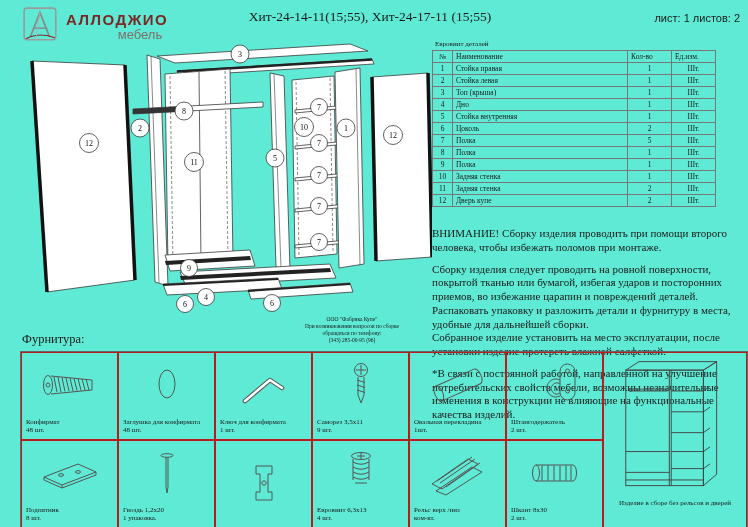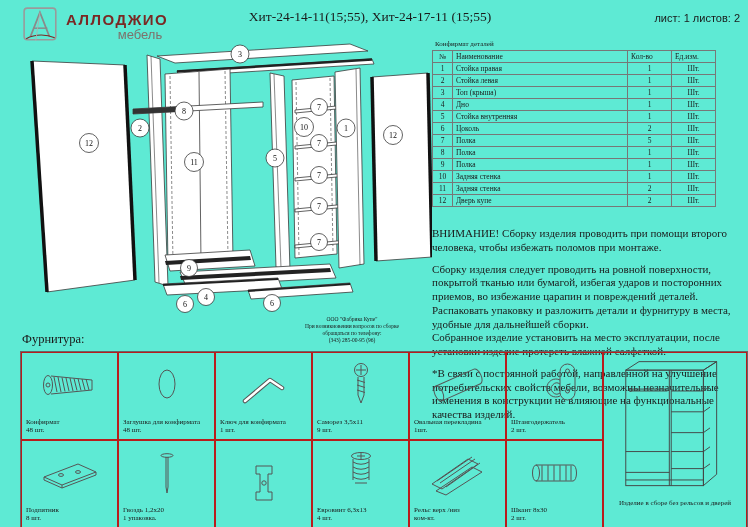--- a/index.html
+++ b/index.html
@@ -169,21 +169,21 @@
     </svg>
   </div>
 
   <div class="factory">
     <div>ООО "Фабрика Купе"</div>
     <div>При возникновении вопросов по сборке</div>
     <div>обращаться по телефону:</div>
     <div>(343) 285-00-95 (96)</div>
   </div>
 
-  <div class="parts-caption">Конфирмат деталей</div>
+  <div class="parts-caption">Евровинт деталей</div>
   <table class="parts">
     <tbody>
         <tr>
       <th class="col-num">№</th>
       <th>Наименование</th>
       <th class="col-qty">Кол-во</th>
       <th class="col-unit">Ед.изм.</th>
     </tr>
     <tr>
           <td class="col-num">1</td>

